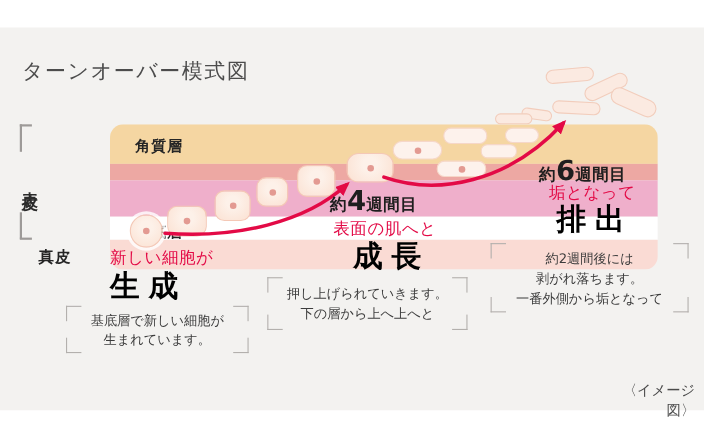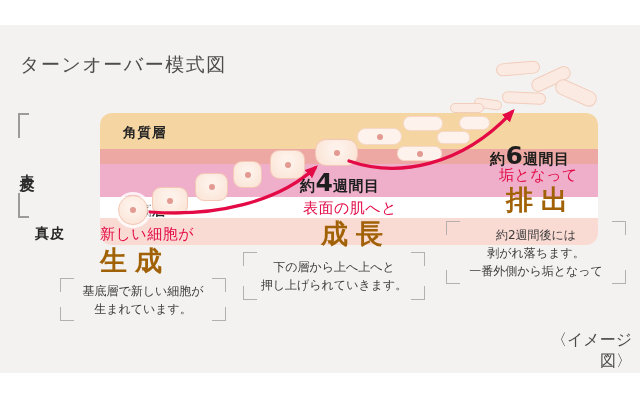--- a/index.html
+++ b/index.html
@@ -29,32 +29,32 @@
   
   .cell{position:absolute;background:radial-gradient(circle at 50% 38%,#fdf1e9 25%,#fbe1d2);
         border:1.5px solid #f4c8b6;box-sizing:border-box;border-radius:9px;}
   .cell.flat{background:#fdf2ec;border-color:#f6d7c8;}
   .cell.round{border-radius:50%;box-shadow:0 0 0 3px rgba(255,255,255,0.8);}
   .nuc{position:absolute;left:50%;top:50%;width:6px;height:6px;margin:-3px 0 0 -3px;
        border-radius:50%;background:#e39a92;}
   .flake{position:absolute;background:#fbeae1;border:1.5px solid #f2cdbc;border-radius:10px;box-sizing:border-box;}
   
   .sub{font-size:15px;font-weight:normal;color:#e30a46;letter-spacing:0.5px;}
-  .keyword{font-size:27px;font-weight:bold;color:#a16207;letter-spacing:8px;line-height:1;}
+  .keyword{font-size:27px;font-weight:bold;color:#000000;letter-spacing:8px;line-height:1;}
   .week{font-weight:bold;color:#1e1e1e;font-size:15px;letter-spacing:0.5px;white-space:nowrap;}
   .week .num{font-size:25px;letter-spacing:0;}
   
   .note{position:absolute;color:#3c3c3c;font-size:12px;line-height:1.5;text-align:center;}
   .note-inner{display:flex;flex-direction:column;justify-content:center;height:100%;}
   .corner{position:absolute;width:13px;height:13px;border:0 solid #b3b0ad;}
   .c-tl{left:0;top:0;border-top-width:1px;border-left-width:1px;}
   .c-tr{right:0;top:0;border-top-width:1px;border-right-width:1px;}
   .c-bl{left:0;bottom:0;border-bottom-width:1px;border-left-width:1px;}
   .c-br{right:0;bottom:0;border-bottom-width:1px;border-right-width:1px;}
-  .caption{left:548px;top:330px;width:84px;text-align:right;font-size:16px;color:#4a4a4a;}
+  .caption{left:548px;top:346px;width:84px;text-align:right;font-size:13px;color:#4a4a4a;}
   svg.arrows{position:absolute;left:0;top:0;pointer-events:none;}
 </style>
 </head>
 <body>
 
 <div class="abs panel"></div>
 
 <div class="abs title">ターンオーバー模式図</div>
 
 <div class="abs skin">
@@ -137,22 +137,22 @@
   <span>約</span><span class="num">4</span><span>週間目</span>
 </div>
 <div class="abs sub" style="left:303px;top:199px;">表面の肌へと</div>
 <div class="abs keyword" style="left:321px;top:220px;">成長</div>
 <div class="note" style="left:243px;top:252px;width:182px;height:48px;">
   <span class="corner c-tl"></span>
     <span class="corner c-tr"></span>
   <span class="corner c-bl"></span>
     <span class="corner c-br"></span>
   <div class="note-inner">
+    <span>押し上げられていきます。</span>
     <span>下の層から上へ上へと</span>
-    <span>押し上げられていきます。</span>
   </div>
 </div>
 
 <div class="abs week" style="left:490px;top:141px;">
   <span>約</span><span class="num">6</span><span>週間目</span>
 </div>
 <div class="abs sub" style="left:499px;top:166px;">垢となって</div>
 <div class="abs keyword" style="left:506px;top:186px;">排出</div>
 <div class="note" style="left:446px;top:221px;width:180px;height:63px;">
   <span class="corner c-tl"></span>

